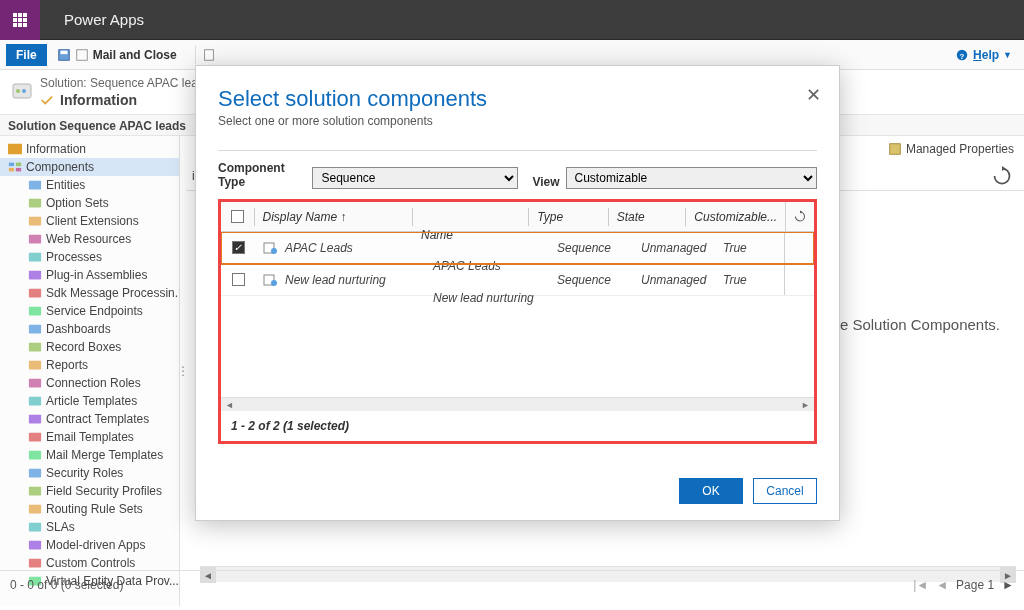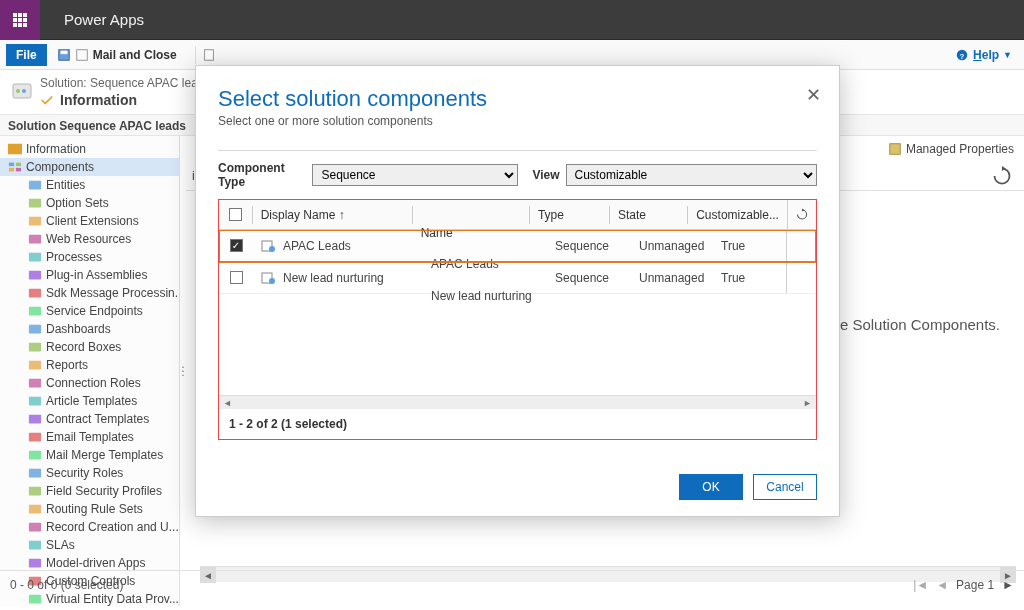--- a/index.html
+++ b/index.html
@@ -54,29 +54,29 @@
 .hscrollbar{height:16px;background:#f0f0f0;border-top:1px solid #e0e0e0;position:absolute;left:200px;right:8px;bottom:28px;}
 .hscrollbar .track{height:100%;position:relative;}
 .hscrollbar .btn{width:16px;height:16px;position:absolute;top:0;display:flex;align-items:center;justify-content:center;color:#666;font-size:10px;background:#ddd;}
 .hscrollbar .btn.l{left:0;} .hscrollbar .btn.r{right:0;}
 
 
 .modal-backdrop { position: absolute; left: 195px; top: 65px; width: 645px; background: #fff; box-shadow: 0 4px 24px rgba(0,0,0,0.25); border: 1px solid #ccc; padding: 20px 22px 16px; }
 .modal-title { color: #0f6cbd; font-size: 22px; font-weight: 400; }
 .modal-sub { color: #555; font-size: 12px; margin-top: 2px; margin-bottom: 22px; }
 .modal-hr { border: none; border-top: 1px solid #d8d8d8; margin-bottom: 10px; }
-.filters{display:flex;align-items:center;gap:6px;margin-bottom:10px;margin-top:8px;}
+.filters{display:flex;align-items:flex-end;gap:6px;margin-bottom:10px;margin-top:8px;}
 .filters label{font-weight:600;font-size:12px;}
 .filters select{font-size:12px;padding:2px 4px;border:1px solid #888;}
 .sel1{width:225px;} .sel2{width:275px;}
 
 .modal-close{position:absolute;right:18px;top:18px;color:#666;font-size:18px;cursor:pointer;font-weight:300;}
 
 
-.grid{border:1px solid #ef4444;}
+.grid{border:3px solid #ef4444;font-style:italic;}
 .ghead{display:flex;align-items:center;height:30px;border-bottom:1px solid #d0d0d0;background:#fafafa;font-size:12px;color:#333;}
 .gcell{padding:0 8px;display:flex;align-items:center;height:100%;}
 .gh-sep{width:1px;height:18px;background:#ccc;}
 .c-chk{width:34px;justify-content:center;}
 .c-name{width:170px;} .c-name2{width:124px;margin-top:36px;} .c-type{width:84px;} .c-state{width:82px;} .c-cust{flex:1;}
 .c-refresh{width:30px;justify-content:center;border-left:1px solid #d0d0d0;}
 .grow{display:flex;align-items:center;height:32px;font-size:12px;color:#444;border-bottom:1px solid #eee;}
 .grow.highlight{outline:2px solid #e37820;outline-offset:-1px;background:#fdfdfd;}
 .grid-body{height:165px;overflow:auto;background:#fff;}
 .grid-foot-scroll{height:14px;background:#eee;border-top:1px solid #ddd;}
@@ -293,26 +293,20 @@
           <span class="tree-ico"><svg viewBox="0 0 16 12">
               <rect x="1" y="1" width="14" height="10" rx="1" fill="#9cc66b" opacity="0.85"></rect>
             </svg></span>
           <span>Field Security Profiles</span>
         </div>
         <div class="tree-item sub">
           <span class="tree-ico"><svg viewBox="0 0 16 12">
               <rect x="1" y="1" width="14" height="10" rx="1" fill="#e6b05e" opacity="0.85"></rect>
             </svg></span>
           <span>Routing Rule Sets</span>
-        </div>
-        <div class="tree-item sub">
-          <span class="tree-ico"><svg viewBox="0 0 16 12">
-              <rect x="1" y="1" width="14" height="10" rx="1" fill="#c86aa6" opacity="0.85"></rect>
-            </svg></span>
-          <span>Record Creation and U...</span>
         </div>
         <div class="tree-item sub">
           <span class="tree-ico"><svg viewBox="0 0 16 12">
               <rect x="1" y="1" width="14" height="10" rx="1" fill="#6ac6c6" opacity="0.85"></rect>
             </svg></span>
           <span>SLAs</span>
         </div>
         <div class="tree-item sub">
           <span class="tree-ico"><svg viewBox="0 0 16 12">
               <rect x="1" y="1" width="14" height="10" rx="1" fill="#a06ae0" opacity="0.85"></rect>

